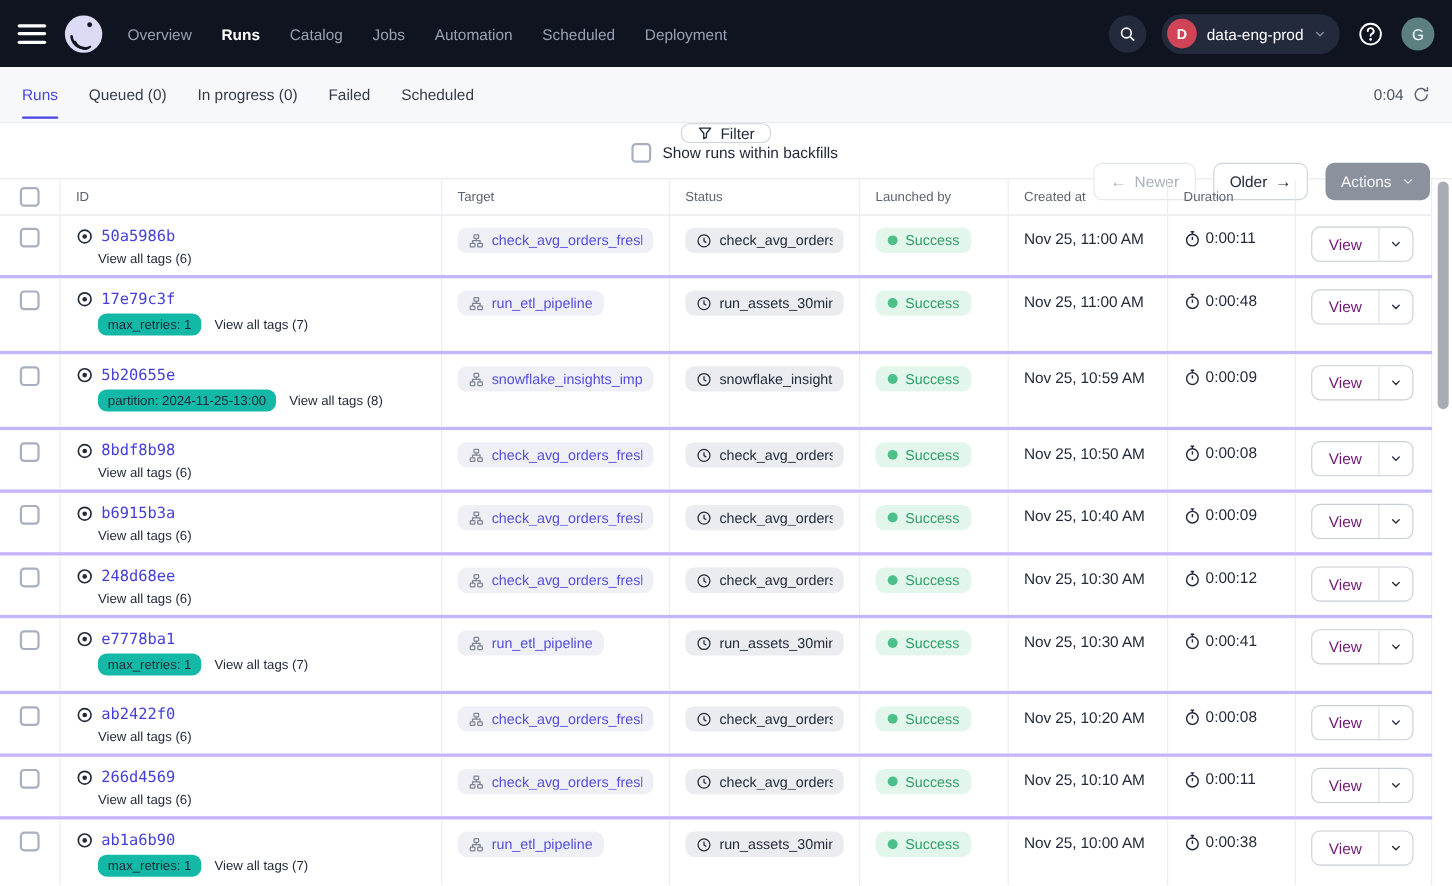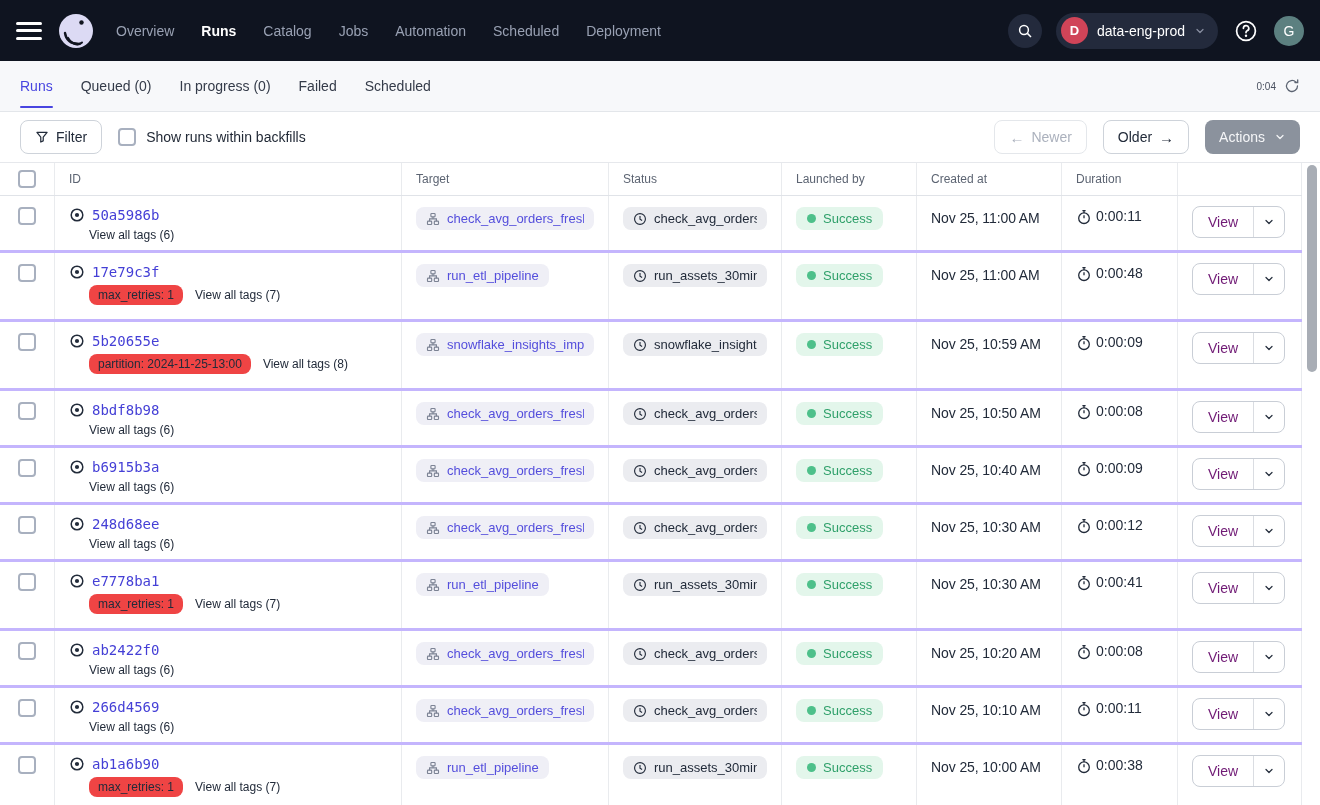--- a/index.html
+++ b/index.html
@@ -25,24 +25,24 @@
   .deploy-name { color: #fff; font-size: 14px; font-weight: 500; }
   .help-btn { width: 28px; height: 28px; border-radius: 50%; display: flex; align-items: center; justify-content: center; cursor: pointer; }
   .avatar { width: 30px; height: 30px; border-radius: 50%; background: #5C8080; color: #fff; font-size: 14px; font-weight: 500; display: flex; align-items: center; justify-content: center; cursor: pointer; }
 
   
   .tabsbar { height: 51px; background: #F7F8FA; border-bottom: 1px solid #E3E6EA; display: flex; align-items: stretch; padding: 0 20px; }
   .tabs { display: flex; gap: 28px; }
   .tab { position: relative; display: flex; align-items: center; font-size: 14px; font-weight: 500; color: #343B49; cursor: pointer; }
   .tab.active { color: #4845E0; }
   .tab.active::after { content: ""; position: absolute; left: 0; right: 0; bottom: 3px; height: 2px; background: #4845E0; border-radius: 1px; }
-  .tabs-right { margin-left: auto; display: flex; align-items: center; gap: 8px; color: #4A5160; font-size: 10px; }
+  .tabs-right { margin-left: auto; display: flex; align-items: center; gap: 8px; color: #4A5160; font-size: 14px; }
 
   
-  .toolbar { height: 51px; background: #fff; border-bottom: 1px solid #E6E8EC; display: flex; align-items: center; padding: 0 20px; }
+  .toolbar { height: 51px; background: #fff; border-bottom: 1px solid #E6E8EC; display: flex; align-items: center; padding: 0 20px; flex-direction: column; }
   .btn { display: inline-flex; align-items: center; gap: 7px; height: 34px; padding: 0 14px; border-radius: 8px; border: 1px solid #CED3DA; background: #fff; font-size: 14px; color: #222B3A; cursor: pointer; font-family: inherit; }
   .filter-btn { font-weight: 500; }
   .backfill { display: flex; align-items: center; gap: 10px; margin-left: 16px; font-size: 14px; color: #1E2633; }
   .cb { width: 18px; height: 18px; border: 2px solid #A8B0BF; border-radius: 4px; background: #fff; display: inline-block; cursor: pointer; flex: none; }
   .toolbar-right { margin-left: auto; display: flex; align-items: center; gap: 16px; }
   .btn.disabled { color: #ABB1BD; border-color: #E4E7EB; cursor: default; }
   .btn-actions { background: #8B929D; border: none; color: #F5F6F8; font-weight: 500; gap: 9px; }
   .arrow { font-size: 15px; line-height: 1; }
 
   
@@ -54,21 +54,21 @@
   .c-check { display: flex; justify-content: center; padding-top: 11px !important; }
   .thead .c-check { align-items: flex-start; padding: 7px 0 0 0 !important; }
   .rows { overflow: hidden; }
   .trow { height: 57px; border-bottom: 3px solid #c4b5fd; }
   .trow.tall { height: 69px; }
   .trow .cell { padding: 11px 14px 0 14px; }
   .idline { display: flex; align-items: center; gap: 7px; color: #222B3A; }
   .idlink { font-family: "DejaVu Sans Mono", monospace; font-size: 14px; color: #443FD6; text-decoration: none; cursor: pointer; }
   .tagline { display: flex; align-items: center; gap: 12px; margin-top: 5px; margin-left: 20px; }
   .viewall { font-size: 12px; color: #222B3A; cursor: pointer; }
-  .tagpill { display: inline-flex; align-items: center; gap: 6px; background: #ef4444; border-radius: 8px; padding: 3px 9px; font-size: 12px; color: #222B3A; white-space: nowrap; }
+  .tagpill { display: inline-flex; align-items: center; gap: 6px; background: #14b8a6; border-radius: 8px; padding: 3px 9px; font-size: 12px; color: #222B3A; white-space: nowrap; }
   .pill { display: inline-flex; align-items: center; gap: 7px; border-radius: 8px; padding: 4px 10px; font-size: 13px; max-width: 100%; cursor: pointer; }
   .pill .pilltext { white-space: nowrap; overflow: hidden; min-width: 0; }
   .pill-target { background: #EFEFF6; color: #544EDC; }
   .pill-launch { background: #EBECF0; color: #222B3A; }
   .statuspill { display: inline-flex; align-items: center; gap: 7px; background: #E3F6EB; border-radius: 8px; padding: 4px 11px; font-size: 13px; color: #2FA06A; }
   .statuspill .dot { width: 9px; height: 9px; border-radius: 50%; background: #4DC08A; }
   .created { font-size: 14px; color: #222B3A; letter-spacing: -0.1px; }
   .c-created { padding-top: 13px !important; }
   .c-duration { padding-top: 12px !important; display: flex; align-items: flex-start; gap: 4px; }
   .durtext { font-size: 14px; color: #222B3A; }

